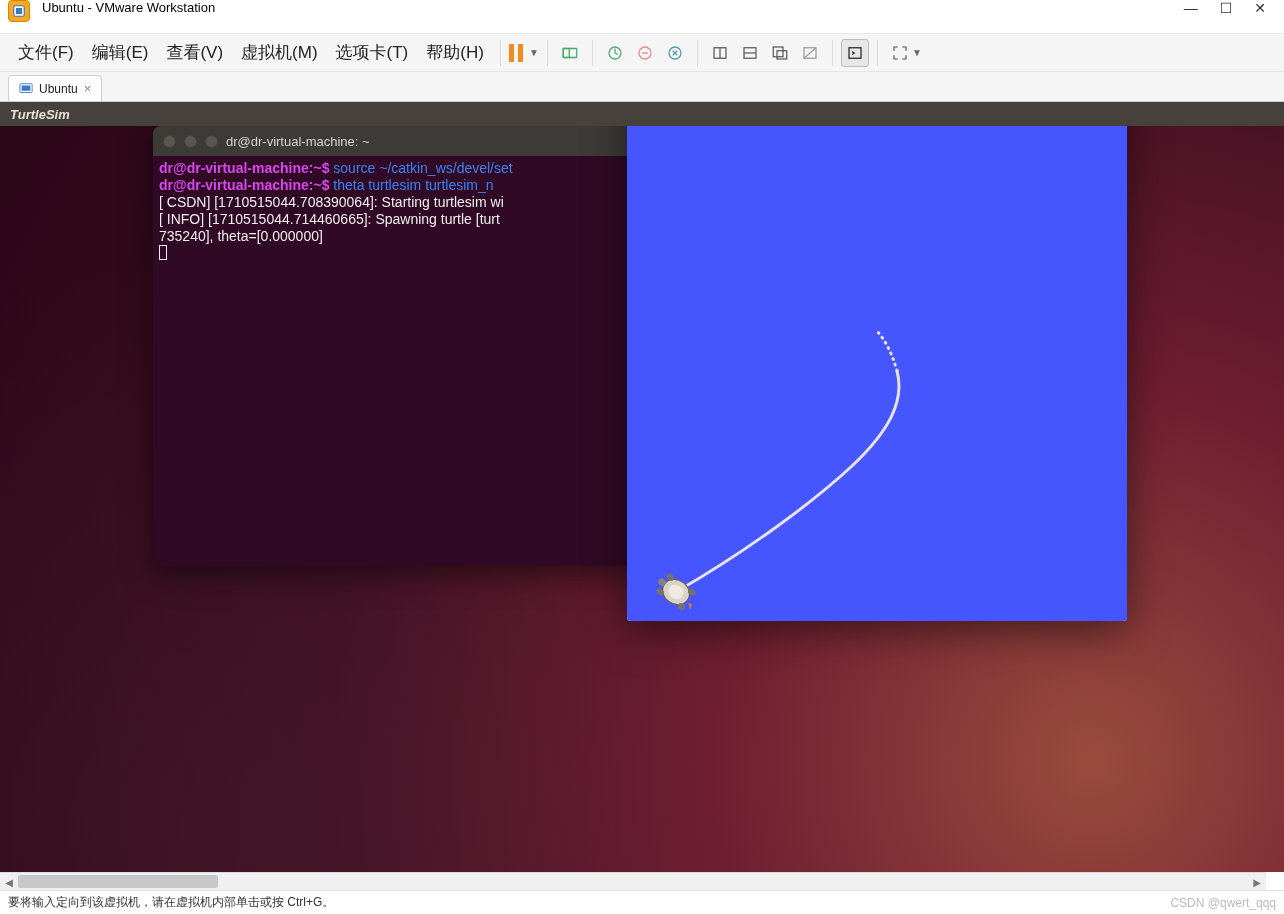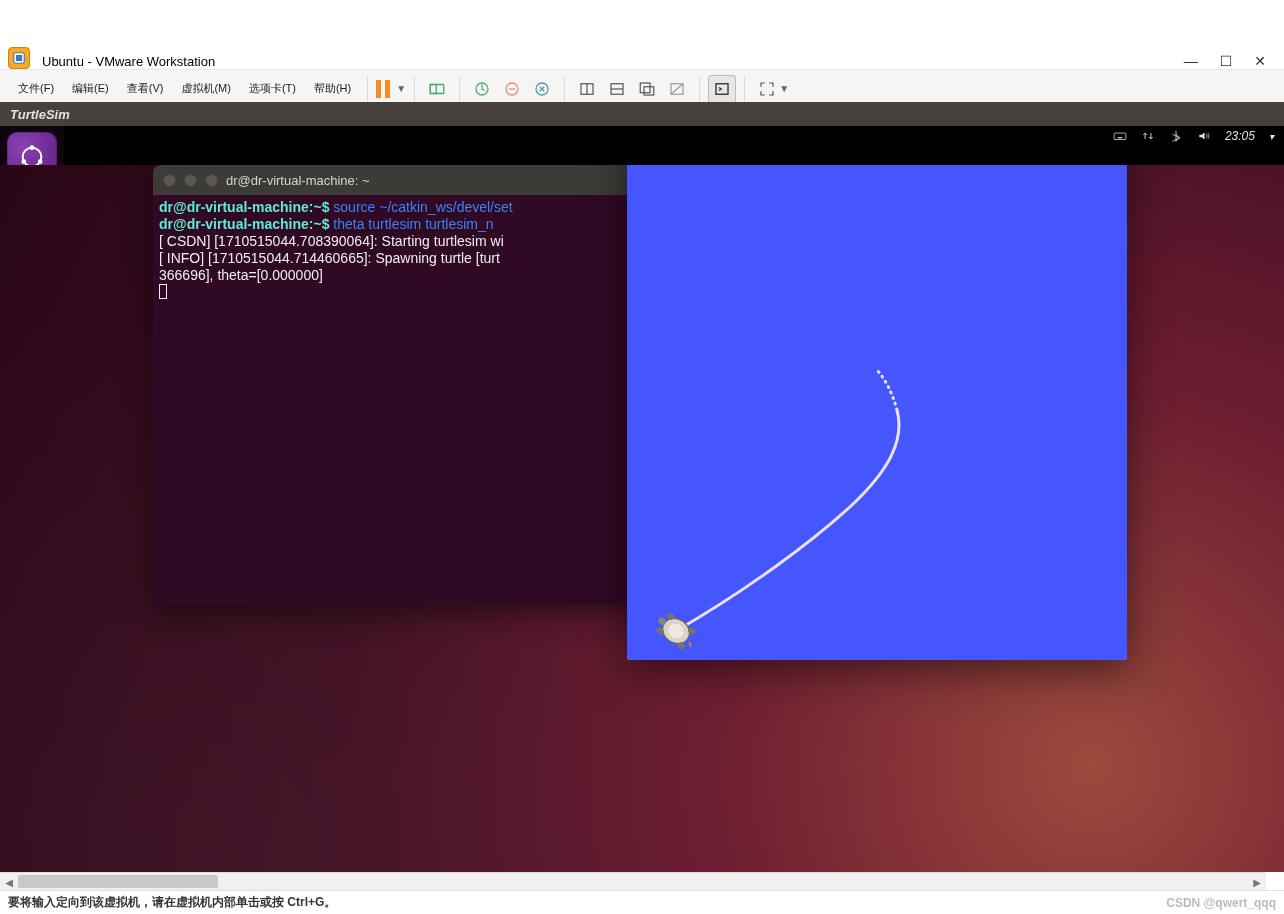--- a/index.html
+++ b/index.html
@@ -1,77 +1,77 @@
 <!DOCTYPE html>
 <html><head>
 <meta charset="utf-8">
 <style>
 * { box-sizing: border-box; margin: 0; padding: 0; font-family: "Segoe UI", "Noto Sans CJK", sans-serif; }
 body { width: 1284px; height: 914px; overflow: hidden; background: #fff; position: relative; }
 
 
-.titlebar { height: 34px; display: flex; align-items: flex-end; padding: 0 8px; background: #ffffff; border-bottom: 1px solid #e9e9e9; margin-top: 36px; }
+.titlebar { height: 34px; display: flex; align-items: flex-start; padding: 0 8px; background: #ffffff; border-bottom: 1px solid #e9e9e9; }
 .titlebar .logo { width: 22px; height: 22px; background: #f9a825; border: 1px solid #d18700; border-radius: 4px; margin-right: 12px; display:flex;align-items:center;justify-content:center; }
 .titlebar .logo svg{width:14px;height:14px;}
 .titlebar .title { font-size: 13px; color: #000; }
 .titlebar .win-controls { margin-left: auto; display: flex; gap: 22px; padding-right: 10px; }
 .titlebar .win-controls span { font-size: 14px; color: #333; cursor: default; font-family: "Segoe UI Symbol", sans-serif;}
 .menubar { height: 38px; display: flex; align-items: center; background: #f5f5f5; border-bottom: 1px solid #e4e4e4; padding-left: 10px; gap: 2px; }
-.menubar .menu-item { font-size: 11px; color: #222; padding: 4px 8px; cursor: default; }
+.menubar .menu-item { font-size: 17px; color: #222; padding: 4px 8px; cursor: default; }
 .menubar .sep { width: 1px; height: 26px; background: #dcdcdc; margin: 0 6px; }
 .menubar .tool-btn { width: 28px; height: 28px; display: flex; align-items: center; justify-content: center; border-radius: 3px; position:relative;}
 .menubar .tool-btn.active{background:#e6e6e6;border:1px solid #bcbcbc;}
 .menubar .tool-btn svg{width:18px;height:18px;}
 .menubar .pause{display:flex;align-items:center;}
 .menubar .pause-bars{display:flex;gap:4px;margin-right:4px;}
 .menubar .pause-bars span{width:5px;height:18px;background:#f58b1f;}
 .menubar .dropdown-arrow{font-size:10px;color:#666;margin-left:2px;}
 .tabbar { height: 30px; background: #f5f5f5; display: flex; align-items: flex-end; padding-left: 8px; border-bottom: 1px solid #cfcfcf;}
 .tab { height: 26px; background: #fff; border: 1px solid #cfcfcf; border-bottom: none; border-radius: 4px 4px 0 0; padding: 0 10px; display: flex; align-items: center; gap: 6px; font-size: 12px; color: #222;}
 .tab .tab-icon{width:14px;height:14px;}
 .tab .close{color:#8a8a8a;font-size:13px;cursor:default;}
-.statusbar { position:absolute; bottom:0; left:0; right:0; height:24px; background:#fff; border-top:1px solid #e0e0e0; display:flex; align-items:center; padding:0 8px; font-size:12px; color:#333;font-weight:bold;}
+.statusbar { position:absolute; bottom:0; left:0; right:0; height:24px; background:#fff; border-top:1px solid #e0e0e0; display:flex; align-items:center; padding:0 8px; font-size:12px; color:#333;}
 .statusbar .filler{flex:1;}
 .statusbar .watermark{color:#bbb;}
 .h-scroll{position:absolute;left:0;right:18px;bottom:24px;height:18px;background:#f0f0f0;border-top:1px solid #dcdcdc;}
 .h-scroll .thumb{position:absolute;left:18px;width:200px;top:2px;bottom:2px;background:#c8c8c8;border-radius:2px;}
 .h-scroll .arrow{position:absolute;top:0;width:18px;height:18px;display:flex;align-items:center;justify-content:center;color:#777;font-size:10px;}
 .h-scroll .arrow.left{left:0;} .h-scroll .arrow.right{right:0;}
 
 
 .guest { position:absolute; left:0; right:0; top:102px; bottom:42px; background:#000;}
 .ubuntu-bar{height:24px;background:#46413c;color:#e7e1da;display:flex;align-items:center;padding:0 10px;font-size:13px;font-style:italic;}
 .ubuntu-bar .app-name{font-weight:600;}
 .ubuntu-bar .right{margin-left:auto;display:flex;align-items:center;gap:14px;margin-top:44px;}
 .ubuntu-bar .right svg{width:14px;height:14px;fill:#e7e1da;}
 .ubuntu-bar .time{font-size:12px;}
 .ubuntu-bar .chevron{font-size:10px;}
 
 .desktop{position:absolute;top:24px;left:0;right:0;bottom:0;
   background:radial-gradient(circle at 85% 85%, #9a4b3d 0%, #6e1d31 30%, #3e0e21 60%, #2a0617 100%);
-  overflow:hidden;margin-top:39px;}
+  overflow:hidden;}
 .desktop::before,.desktop::after{content:"";position:absolute;border-radius:50%;}
 .desktop::before{width:1200px;height:1200px;left:-400px;top:100px;background:radial-gradient(circle,rgba(255,255,255,0.04),transparent 70%);}    
 
 .launcher{position:absolute;top:24px;left:0;bottom:0;width:64px;background:rgba(30,10,25,0.55);display:flex;flex-direction:column;align-items:center;padding-top:6px;gap:6px;}
 .launcher .app{width:50px;height:50px;border-radius:10px;display:flex;align-items:center;justify-content:center;background:linear-gradient(#f7f3ee,#e2dcd4);box-shadow:inset 0 0 0 1px rgba(0,0,0,.2);}
 .launcher .app.ubuntu{background:radial-gradient(circle at 30% 30%, #8a42b1,#5b1b7e);}
 .launcher .app.firefox{background:radial-gradient(circle at 30% 30%,#4a2867,#2a1340);}
 .launcher .app.software{background:linear-gradient(#f08a24,#d86a10);}
 .launcher .app.gear{background:linear-gradient(#a6a09b,#7d7771);}
 .launcher .app.terminal{background:linear-gradient(#3a3430,#24201c);}
 .launcher .app svg{width:28px;height:28px;}
 
 
 .term{position:absolute;left:217px;top:195px;width:692px;height:440px;background:#300a24;border-radius:8px 8px 6px 6px;box-shadow:0 8px 30px rgba(0,0,0,.5);}
 .term-title{height:30px;background:#3c3b37;border-radius:8px 8px 0 0;display:flex;align-items:center;padding:0 10px;gap:8px;color:#d8d3cc;font-size:13px;}
 .term-title .dots{display:flex;gap:8px;}
 .term-title .dot{width:13px;height:13px;border-radius:50%;background:#5b564f;border:1px solid #46423b;}
 .term-body{padding:4px 6px;font-family:"Ubuntu Mono","DejaVu Sans Mono",monospace;font-size:14px;line-height:17px;color:#eee;white-space:pre;}
-.prompt{color:#5eead4;font-weight:bold;}
+.prompt{color:#d946ef;font-weight:bold;}
 .cmd{color:#3b82f6;}
 .cursor{display:inline-block;width:8px;height:15px;border:1px solid #eee;}
 
 
 .sim{position:absolute;left:691px;top:162px;width:500px;height:528px;background:#f2f1ef;border-radius:8px 8px 4px 4px;box-shadow:0 10px 40px rgba(0,0,0,.5);overflow:hidden;}
 .sim-canvas{position:absolute;top:28px;left:0;right:0;bottom:0;background:#4556ff;}
 .sim-canvas svg{width:100%;height:100%;}
 </style>
 </head>
 <body>
@@ -172,21 +172,21 @@
       <span class="dropdown-arrow" style="position:absolute;right:-8px;">▼</span>
     </div>
 </div>
 
 <div class="tabbar">
   <div class="tab">
     <svg class="tab-icon" viewBox="0 0 16 16">
         <rect x="1" y="2" width="14" height="10" rx="1" fill="#fff" stroke="#3a78c2"></rect>
         <rect x="3" y="4" width="10" height="6" fill="#3a78c2"></rect>
       </svg>
-    <span>VMware</span>
+    <span>Ubuntu</span>
     <span class="close">×</span>
   </div>
 </div>
 
 <div class="guest">
 
   <div class="ubuntu-bar">
     <span class="app-name">TurtleSim</span>
     <div class="right">
       <svg viewBox="0 0 24 24">
@@ -288,21 +288,21 @@
           <span class="dot"></span>
           <span class="dot"></span>
           <span class="dot"></span>
         </div>
         <span>dr@dr-virtual-machine: ~</span>
       </div>
       <div class="term-body"><span class="prompt">dr@dr-virtual-machine:~$</span><span class="cmd"> source ~/catkin_ws/devel/set</span>
 <span class="prompt">dr@dr-virtual-machine:~$</span><span class="cmd"> theta turtlesim turtlesim_n</span>
 <span>[ CSDN] [1710515044.708390064]: Starting turtlesim wi</span>
 <span>[ INFO] [1710515044.714460665]: Spawning turtle [turt</span>
-<span>366696], theta=[0.000000]</span>
+<span>735240], theta=[0.000000]</span>
 <span class="cursor"></span></div>
     </div>
 
     <div class="sim" style="left:627px;top:-33px;">
 
       <div class="sim-canvas">
         <svg viewBox="0 0 500 500">
           <path d="M 270 250 C 278 280, 262 310, 225 345 C 185 382, 120 430, 49 471" fill="none" stroke="#e8e1f7" stroke-width="3" stroke-linecap="round"></path>
           <path d="M 270 250 C 265 232, 258 218, 248 208" fill="none" stroke="#e8e1f7" stroke-width="3" stroke-linecap="round" stroke-dasharray="1 5"></path>
           <g transform="translate(49 471) rotate(215)">

